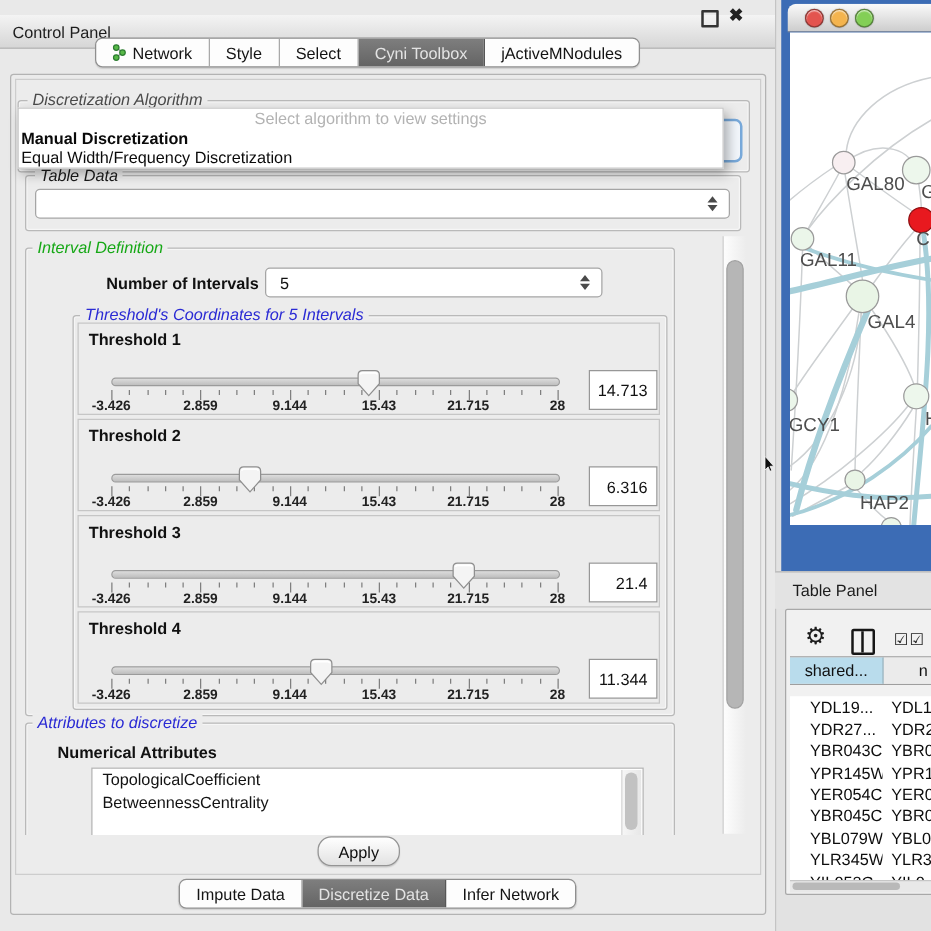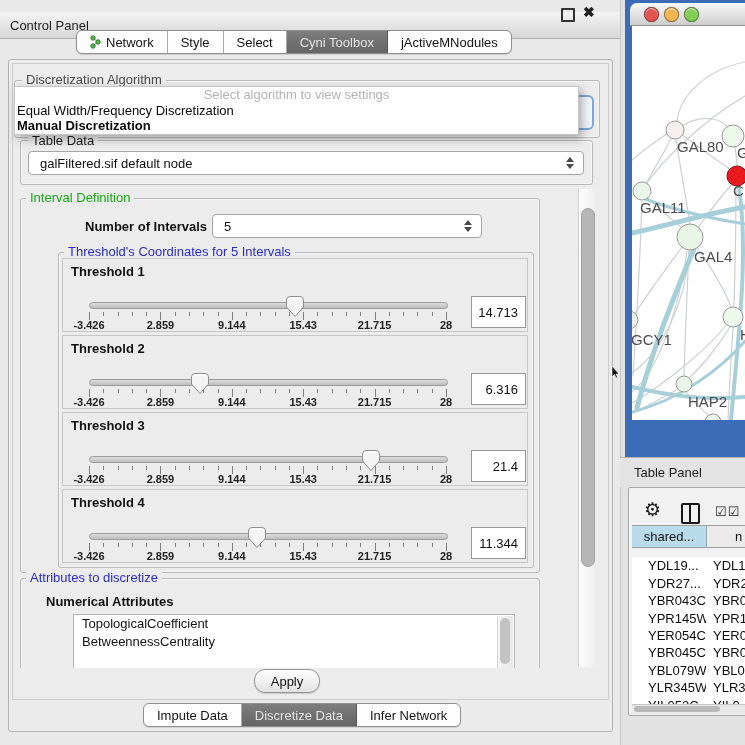--- a/index.html
+++ b/index.html
@@ -15,21 +15,21 @@
   .close-btn{left:583px;top:4px;font-size:14px;font-weight:bold;color:#222;}
   .seg-ctl{display:flex;height:22px;border:1px solid #8f8f8f;border-radius:6px;background:#fdfdfd;
            overflow:hidden;box-shadow:0 1px 1px rgba(0,0,0,.12);}
   .seg{display:flex;align-items:center;gap:5px;padding:0 13px;font-size:13px;color:#141414;
        border-right:1px solid #a9a9a9;white-space:nowrap;}
   .seg:last-child{border-right:none;}
   .seg.sel{background:linear-gradient(#7e7e7e,#646464);color:#e3e3e3;border-right-color:#575757;}
   .main-outer{left:8px;top:59px;width:603px;height:671px;background:#ebebeb;border:1px solid #b3b3b3;border-radius:3px;}
   .main-inner{left:12px;top:63px;width:595px;height:635px;border:1px solid #cdcdcd;background:#ececec;}
   .group{border:1px solid #b9b9b9;border-radius:3px;box-shadow:inset 0 0 0 1px rgba(255,255,255,.55);}
-  .group-label{font-size:13px;background:#ececec;padding:0 4px;line-height:14px;white-space:nowrap;}
+  .group-label{font-size:13px;background:#ececec;padding:0 4px;line-height:14px;white-space:nowrap;font-style:italic;}
   .combo{background:#fff;border:1px solid #a5a5a5;border-radius:4px;font-size:13px;color:#111;
          display:flex;align-items:center;box-sizing:border-box;padding:0 24px 0 11px;}
   .combo .arrows{position:absolute;right:9px;top:50%;transform:translateY(-50%);display:flex;flex-direction:column;gap:2px;}
   .tri-up{width:0;height:0;border-left:4px solid transparent;border-right:4px solid transparent;border-bottom:5px solid #4a4a4a;}
   .tri-dn{width:0;height:0;border-left:4px solid transparent;border-right:4px solid transparent;border-top:5px solid #4a4a4a;}
   
   .popup{left:14px;top:86px;width:563px;height:47px;background:#fff;border:1px solid #c6c6c6;
          box-shadow:3px 4px 9px rgba(0,0,0,.30);z-index:60;}
   .popup .prompt{font-size:13px;color:#b3b3b3;text-align:center;height:16px;line-height:16px;}
   .popup .opt{font-size:13px;color:#0a0a0a;height:15px;line-height:15px;padding-left:2px;white-space:nowrap;}
@@ -123,29 +123,28 @@
   <div class="abs main-outer"></div>
   <div class="abs main-inner"></div>
 
   <div class="abs group" style="left:14px;top:80px;width:584px;height:56px;"></div>
   <div class="abs group-label" style="left:22px;top:73px;color:#4b4b4b;">Discretization Algorithm</div>
   <div class="abs focus-frag"></div>
 
   <div class="abs popup">
     <div class="prompt">Select algorithm to view settings</div>
     <div id="popup-options">
+        <div class="opt bold">Manual Discretization</div>
         <div class="opt">Equal Width/Frequency Discretization</div>
-        <div class="opt bold">Manual Discretization</div>
       </div>
   </div>
 
   <div class="abs group" style="left:20px;top:140px;width:571px;height:43px;"></div>
   <div class="abs group-label" style="left:28px;top:134px;color:#1a1a1a;">Table Data</div>
   <div class="abs combo" style="left:28px;top:151px;width:556px;height:24px;">
-    <span>galFiltered.sif default node</span>
     <span class="arrows">
         <i class="tri-up"></i>
         <i class="tri-dn"></i>
       </span>
   </div>
 
   <div class="abs viewport">
 
     <div class="abs group" style="left:6px;top:10px;width:518px;height:373px;"></div>
     <div class="abs group-label" style="left:12px;top:3px;color:#16a816;">Interval Definition</div>

